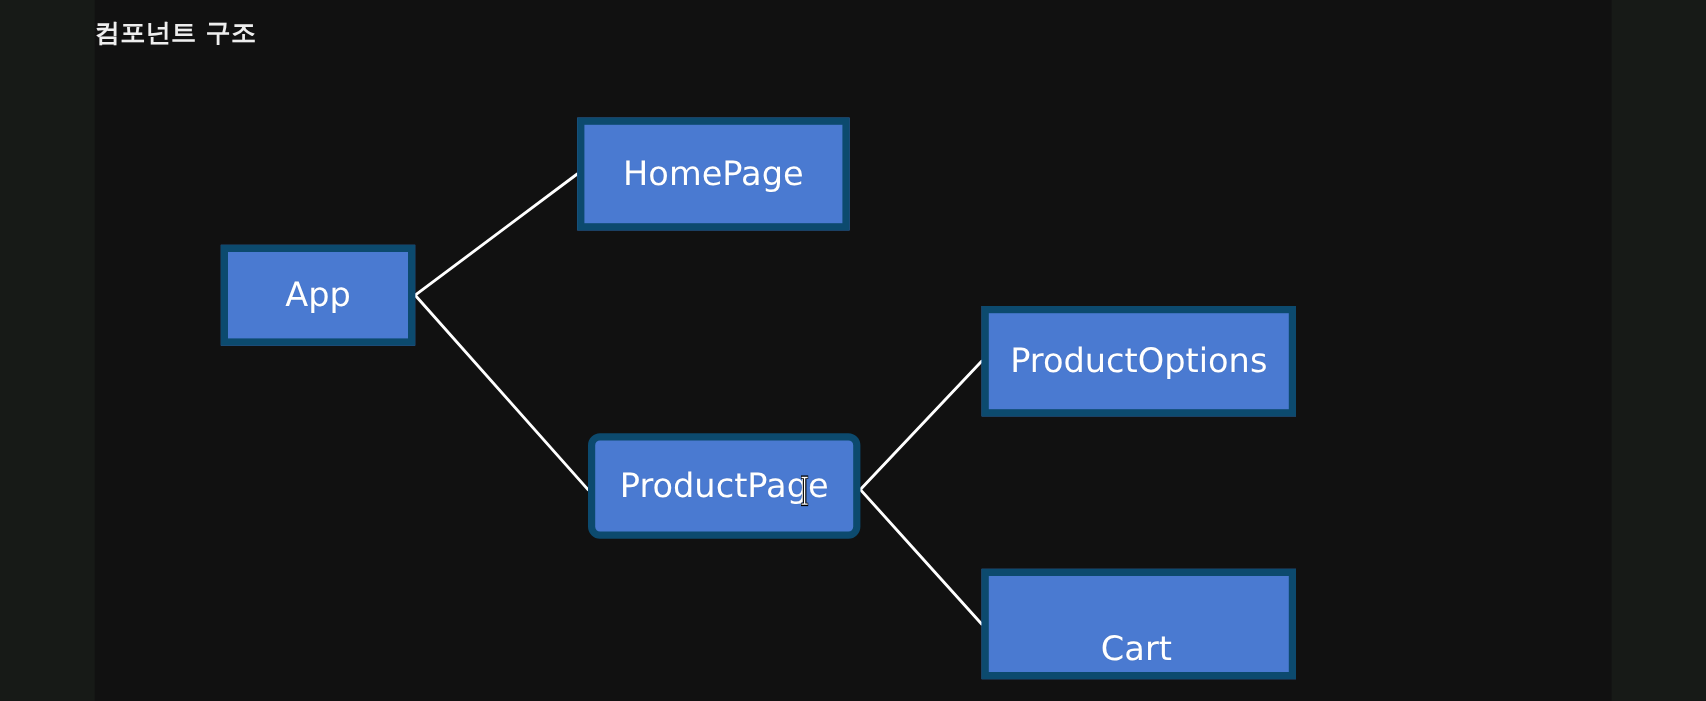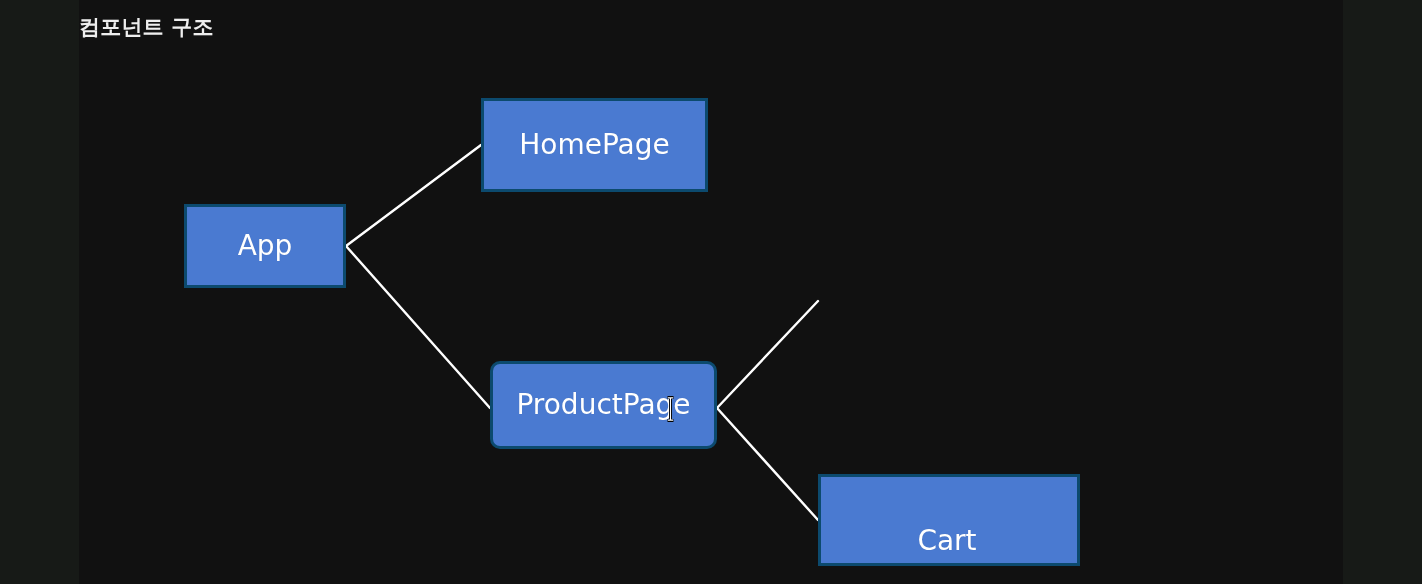--- a/index.html
+++ b/index.html
@@ -48,21 +48,21 @@
     left: 0;
     top: 0;
     width: 1264px;
     height: 584px;
     pointer-events: none;
   }
   .node {
     position: absolute;
     box-sizing: border-box;
     background: #4a7ad1;
-    border: 3px solid #0c4a6e;
+    border: 6px solid #0c4a6e;
     display: flex;
     align-items: center;
     justify-content: center;
     color: #ffffff;
     font-size: 28px;
     font-weight: 400;
     line-height: 1;
     user-select: none;
   }
   .node-label {
@@ -109,20 +109,23 @@
     </div>
 
     <div class="node" id="node-homepage">
       <span class="node-label">HomePage</span>
     </div>
 
     <div class="node" id="node-productpage">
       <span class="node-label">ProductPage</span>
     </div>
 
+    <div class="node" id="node-productoptions">
+      <span class="node-label">ProductOptions</span>
+    </div>
 
     <div class="node" id="node-cart">
       <span class="node-label">Cart</span>
     </div>
 
     <svg id="text-cursor" viewBox="0 0 9 26" width="9" height="26" xmlns="http://www.w3.org/2000/svg">
       <g stroke="#000000" stroke-width="3" fill="none">
         <path d="M1.5 1.6 H7.5 M4.5 1.6 V24.4 M1.5 24.4 H7.5"></path>
       </g>
       <g stroke="#ffffff" stroke-width="1.1" fill="none">

